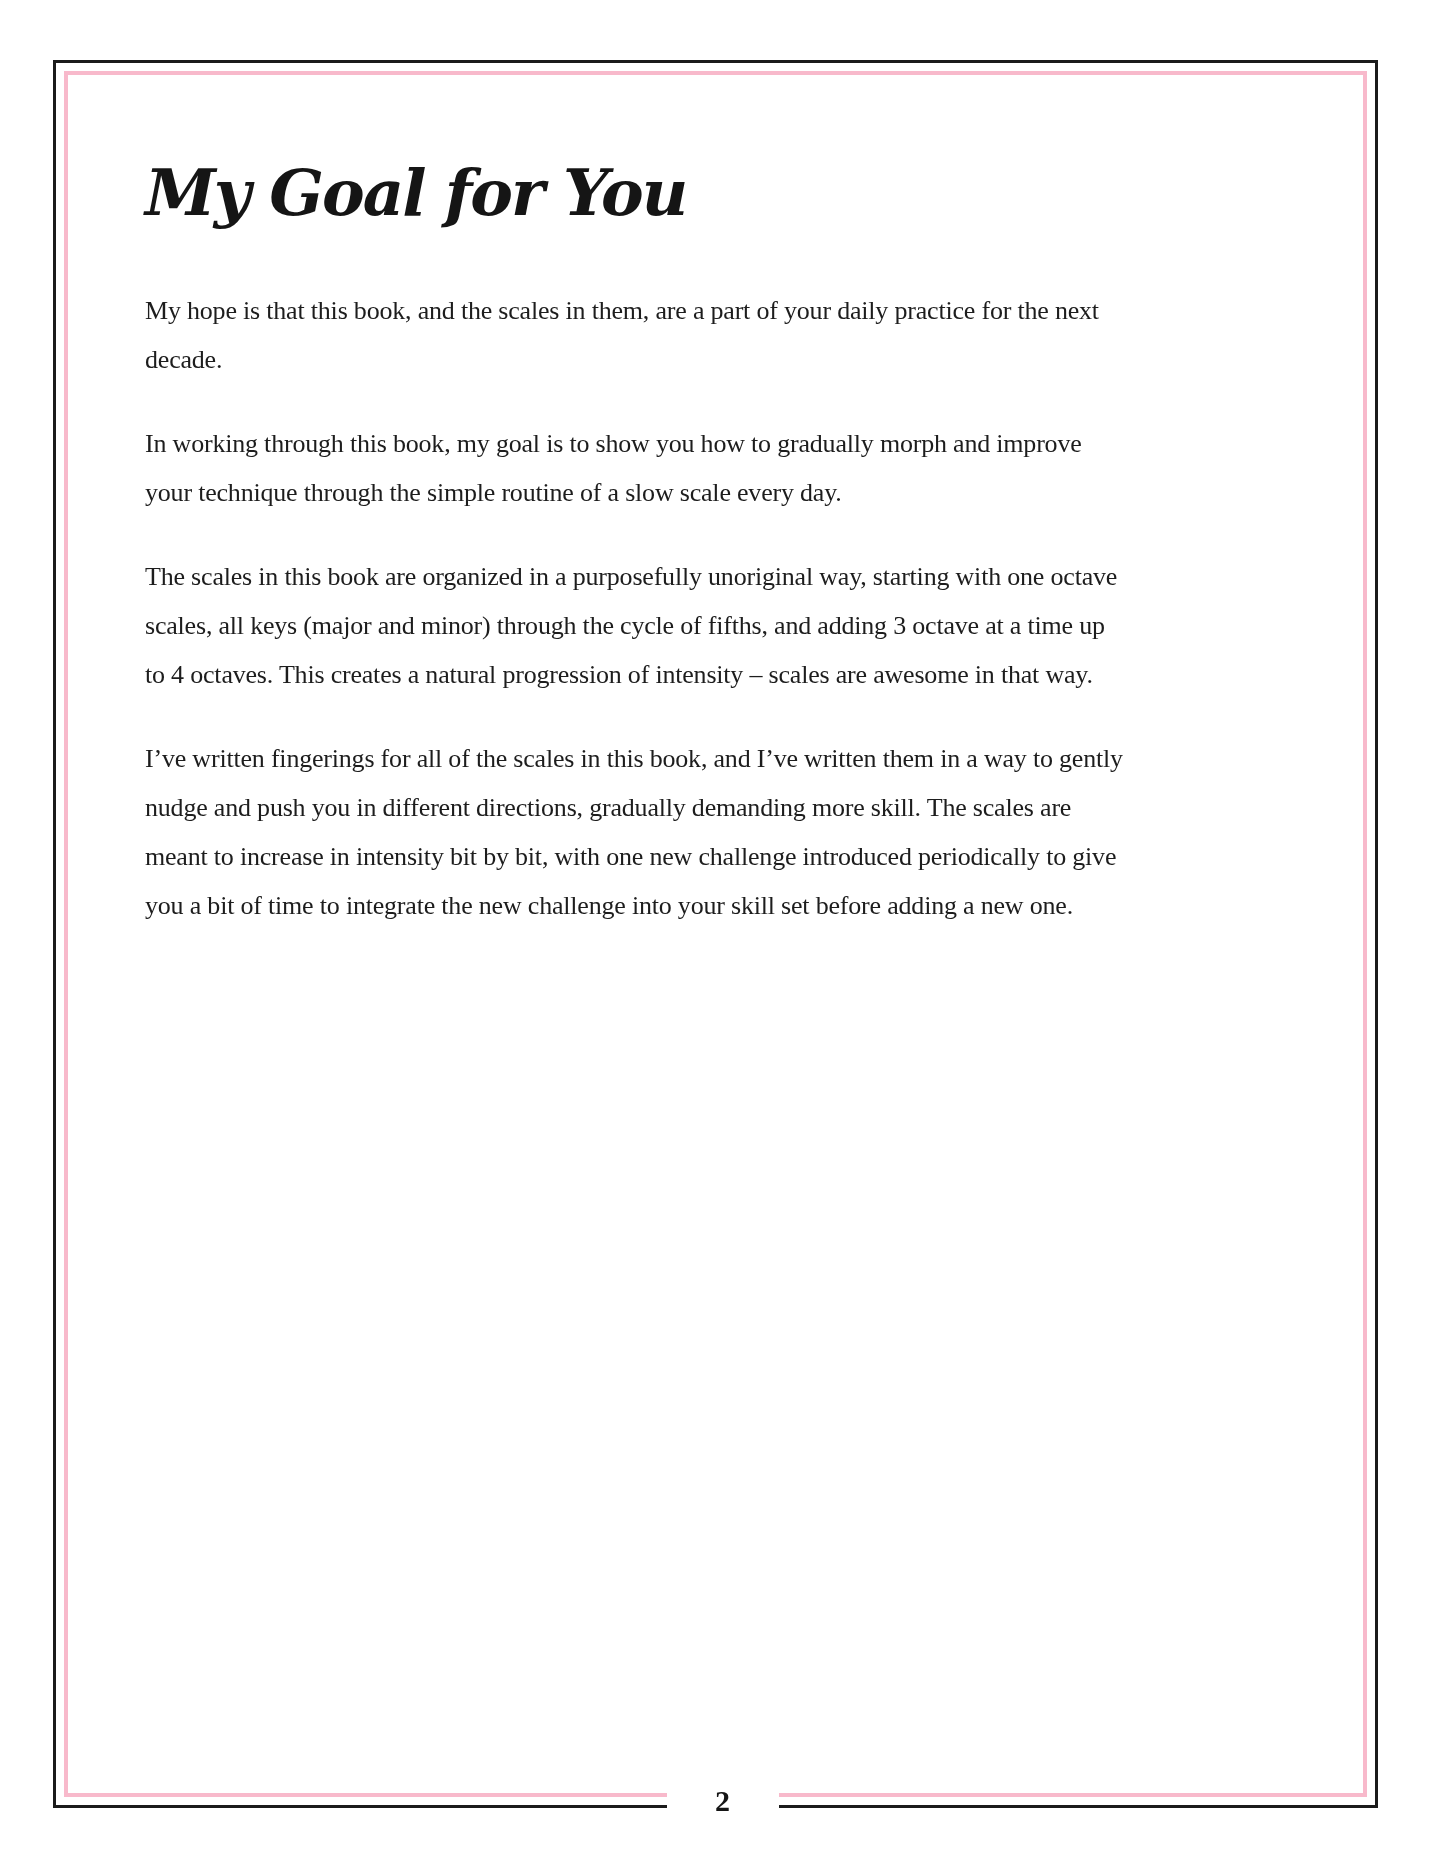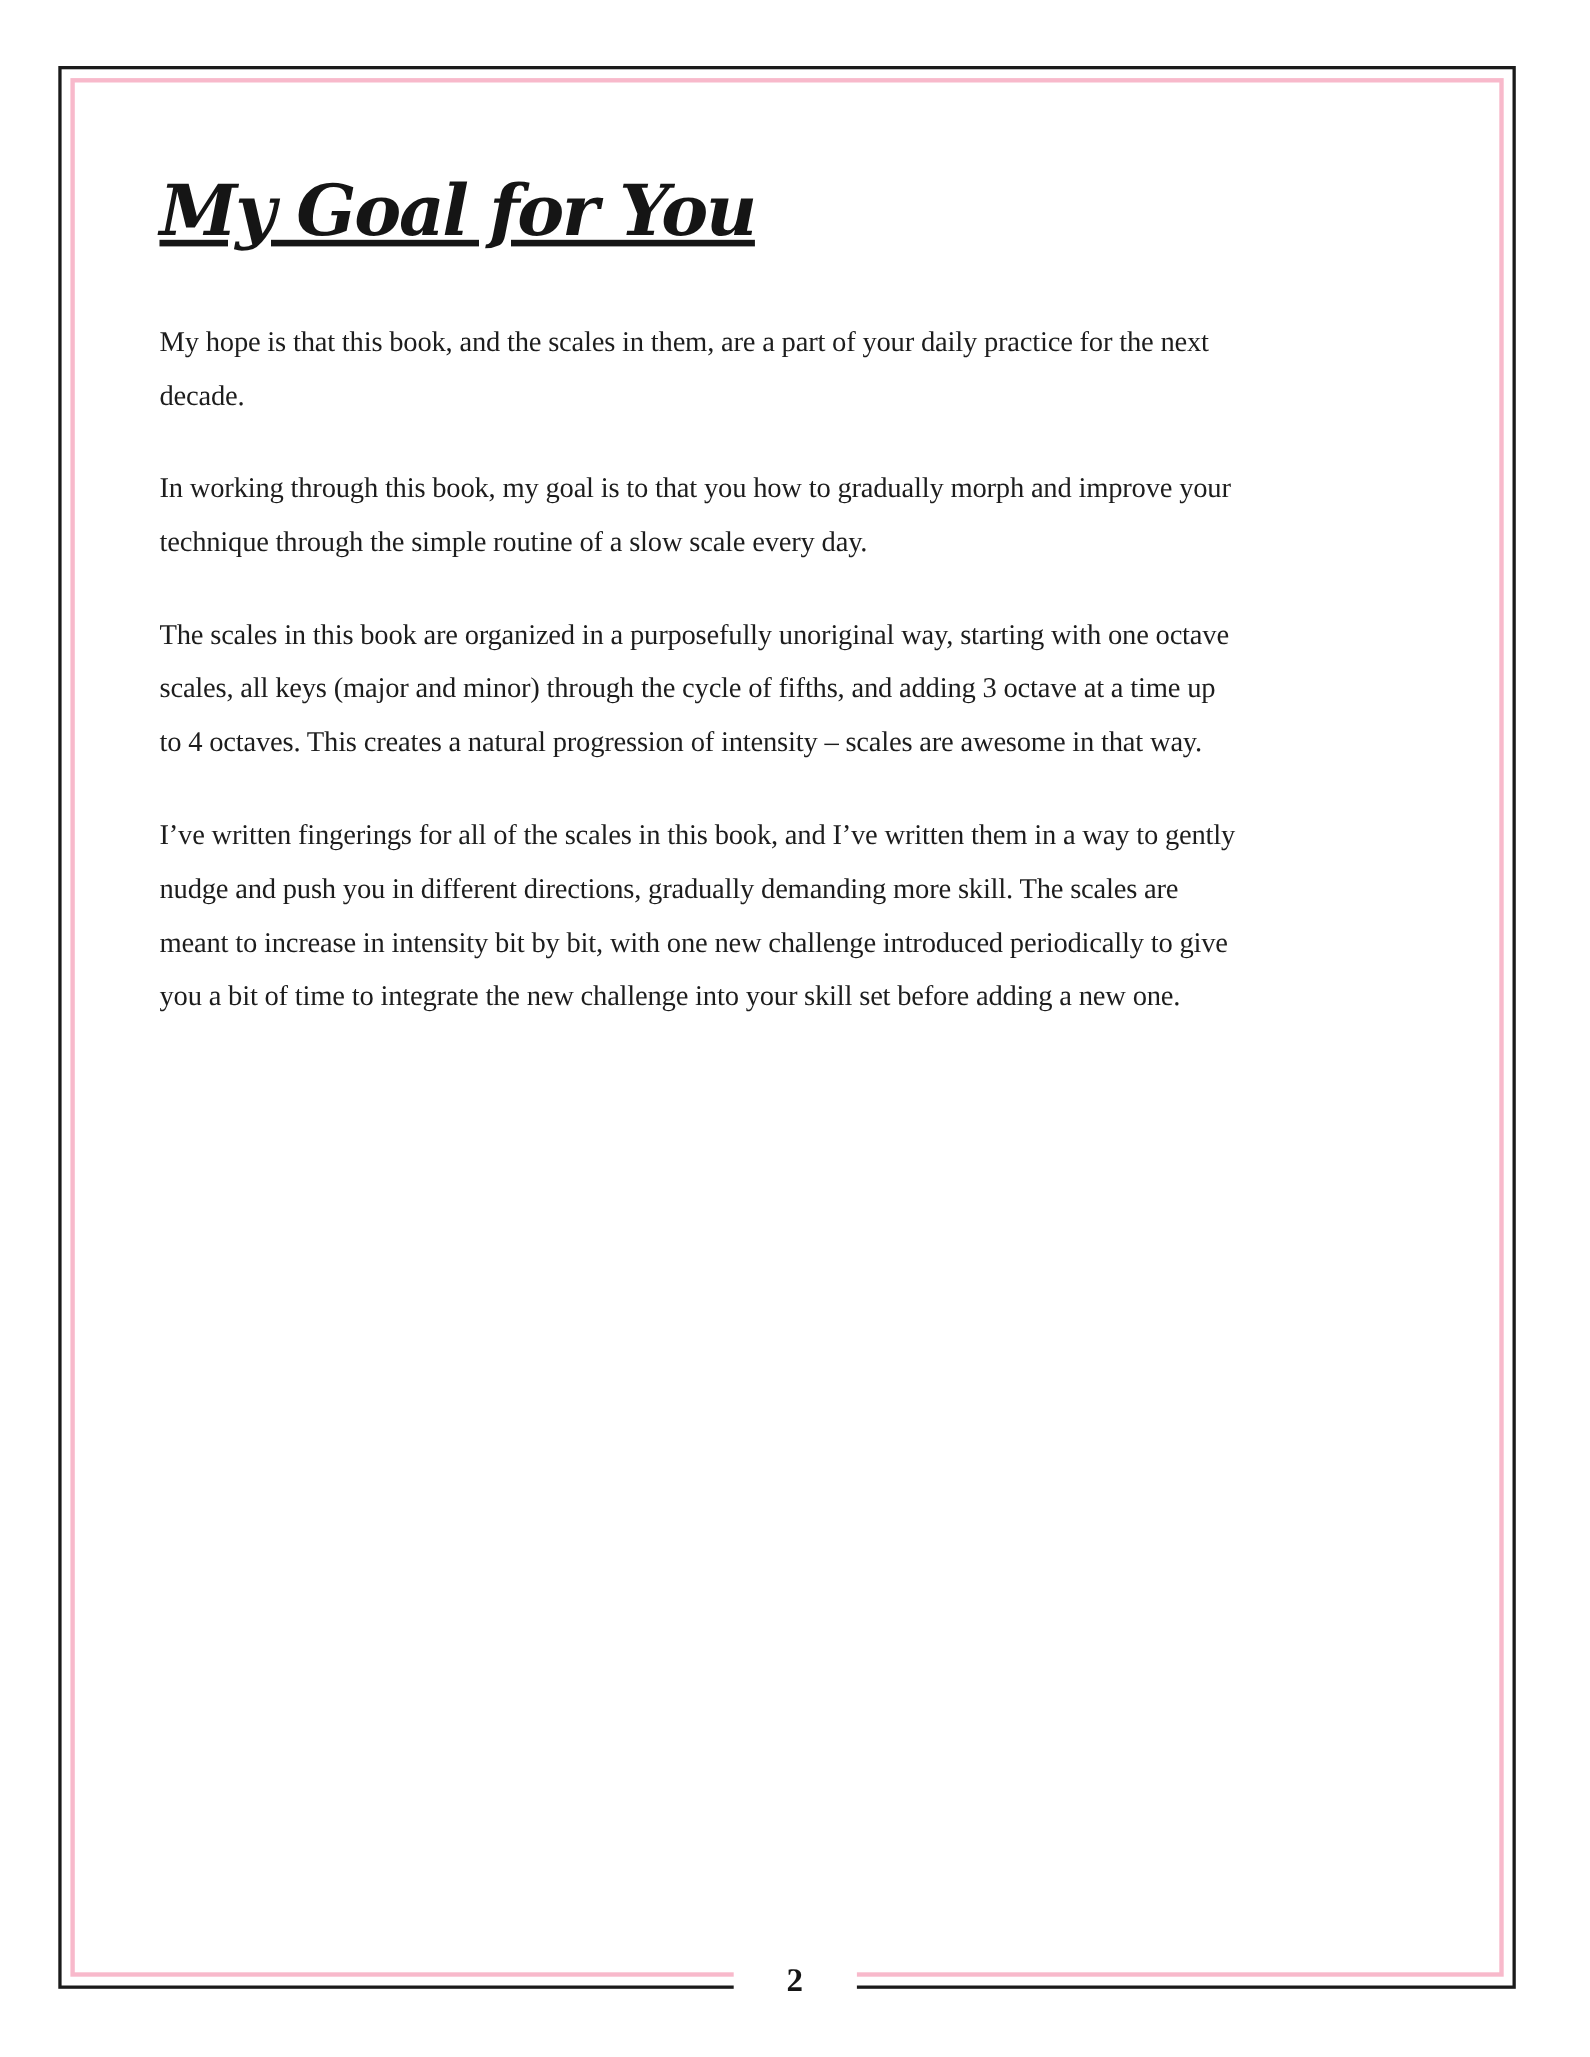--- a/index.html
+++ b/index.html
@@ -42,21 +42,20 @@
   }
   .title {
     font-family: "DejaVu Serif", serif;
     font-style: italic;
     font-weight: bold;
     font-size: 64px;
     line-height: 94px;
     letter-spacing: -2px;
     margin: 0 0 46px 0;
     color: #151515;
-    text-decoration: underline;
   }
   .para {
     font-size: 26px;
     line-height: 49px;
     letter-spacing: -0.2px;
     margin: 0 0 35px 0;
     text-align: left;
   }
   .page-number-box {
     position: absolute;
@@ -80,21 +79,21 @@
 </head>
 <body>
 
 <div class="page">
   <div class="outer-border"></div>
   <div class="inner-border"></div>
 
   <div class="content">
     <h1 class="title">My Goal for You</h1>
     <p class="para">My hope is that this book, and the scales in them, are a part of your daily practice for the next decade.</p>
-    <p class="para">In working through this book, my goal is to that you how to gradually morph and improve your technique through the simple routine of a slow scale every day.</p>
+    <p class="para">In working through this book, my goal is to show you how to gradually morph and improve your technique through the simple routine of a slow scale every day.</p>
     <p class="para">The scales in this book are organized in a purposefully unoriginal way, starting with one octave scales, all keys (major and minor) through the cycle of fifths, and adding 3 octave at a time up to 4 octaves. This creates a natural progression of intensity – scales are awesome in that way.</p>
     <p class="para">I’ve written fingerings for all of the scales in this book, and I’ve written them in a way to gently nudge and push you in different directions, gradually demanding more skill. The scales are meant to increase in intensity bit by bit, with one new challenge introduced periodically to give you a bit of time to integrate the new challenge into your skill set before adding a new one.</p>
   </div>
 
   <div class="page-number-box">
     <span class="page-number">2</span>
   </div>
 </div>
 
 </body></html>

